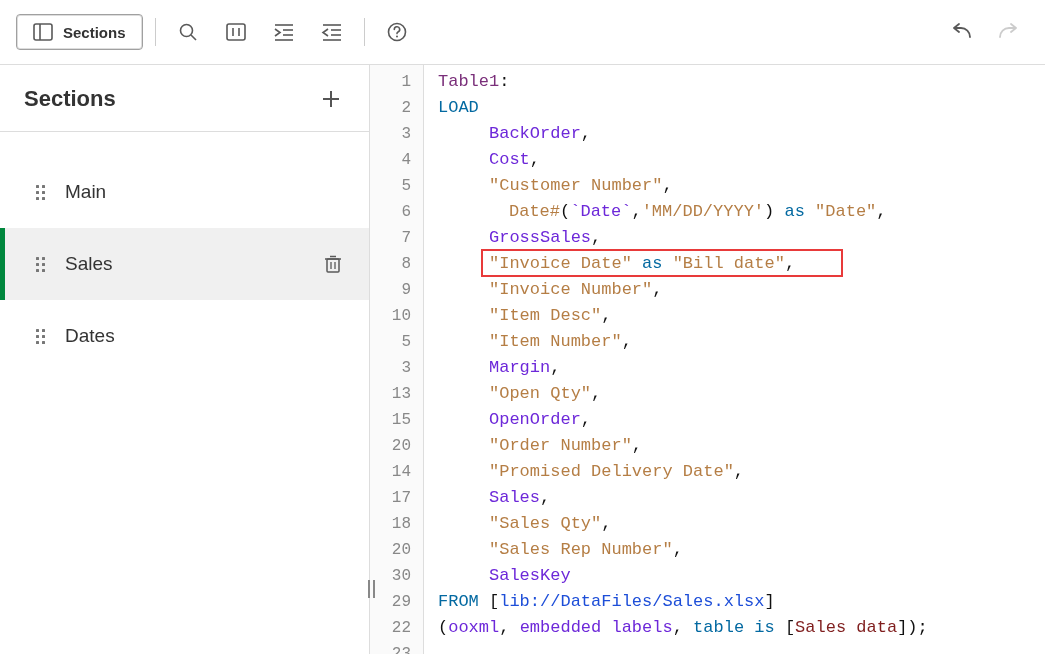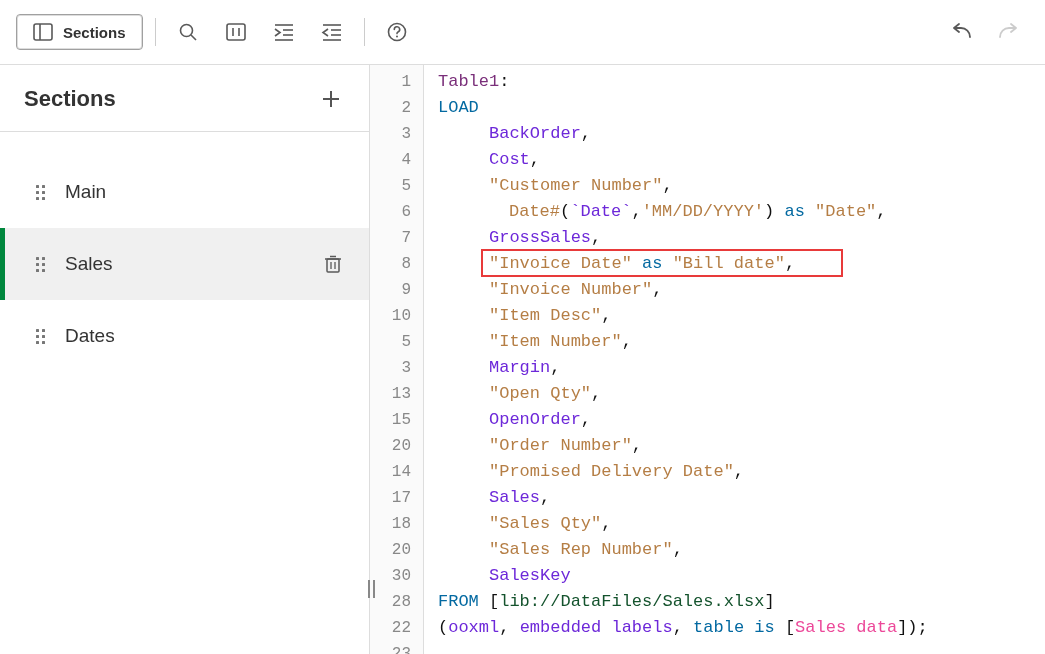--- a/index.html
+++ b/index.html
@@ -170,22 +170,22 @@
       white-space: pre;
     }
     .code div { height: 26px; }
     .tablename { color: #7a2f7a; }
     .kw { color: #0369a1; }
     .field { color: #6d28d9; }
     .str { color: #b57e45; }
     .func { color: #b57e45; margin-left: 20px; }
     .paren { color: #111; }
     .comma { color: #111; }
-    .lib { color: #14532d; }
-    .tablearg { color: #ec4899; }
+    .lib { color: #1d4ed8; }
+    .tablearg { color: #7f1d1d; }
     .highlight-box {
       position: absolute;
       border: 2px solid #e83a3a;
       pointer-events: none;
     }
     svg.iconsvg { display: block; }
   </style>
 </head>
 <body>
 
@@ -340,20 +340,20 @@
         <div>5</div>
         <div>3</div>
         <div>13</div>
         <div>15</div>
         <div>20</div>
         <div>14</div>
         <div>17</div>
         <div>18</div>
         <div>20</div>
         <div>30</div>
-        <div>28</div>
+        <div>29</div>
         <div>22</div>
         <div>23</div>
       </div>
     <div class="code" id="code"><div><span class="tablename">Table1</span><span class="comma">:</span></div><div><span class="kw">LOAD</span></div><div>     <span class="field">BackOrder</span><span class="comma">,</span></div><div>     <span class="field">Cost</span><span class="comma">,</span></div><div>     <span class="str">"Customer Number"</span><span class="comma">,</span></div><div>     <span class="func">Date#</span><span class="paren">(</span><span class="field">`Date`</span><span class="comma">,</span><span class="str">'MM/DD/YYYY'</span><span class="paren">)</span> <span class="kw">as</span> <span class="str">"Date"</span><span class="comma">,</span></div><div>     <span class="field">GrossSales</span><span class="comma">,</span></div><div>     <span class="str">"Invoice Date"</span> <span class="kw">as</span> <span class="str">"Bill date"</span><span class="comma">,</span></div><div>     <span class="str">"Invoice Number"</span><span class="comma">,</span></div><div>     <span class="str">"Item Desc"</span><span class="comma">,</span></div><div>     <span class="str">"Item Number"</span><span class="comma">,</span></div><div>     <span class="field">Margin</span><span class="comma">,</span></div><div>     <span class="str">"Open Qty"</span><span class="comma">,</span></div><div>     <span class="field">OpenOrder</span><span class="comma">,</span></div><div>     <span class="str">"Order Number"</span><span class="comma">,</span></div><div>     <span class="str">"Promised Delivery Date"</span><span class="comma">,</span></div><div>     <span class="field">Sales</span><span class="comma">,</span></div><div>     <span class="str">"Sales Qty"</span><span class="comma">,</span></div><div>     <span class="str">"Sales Rep Number"</span><span class="comma">,</span></div><div>     <span class="field">SalesKey</span></div><div><span class="kw">FROM</span> <span class="paren">[</span><span class="lib">lib://DataFiles/Sales.xlsx</span><span class="paren">]</span></div><div><span class="paren">(</span><span class="field">ooxml</span><span class="comma">, </span><span class="field">embedded</span> <span class="field">labels</span><span class="comma">, </span><span class="kw">table</span> <span class="kw">is</span> <span class="paren">[</span><span class="tablearg">Sales data</span><span class="paren">]</span><span class="paren">)</span><span class="comma">;</span></div><div></div></div>
     <div class="highlight-box" id="highlight-box" style="left: 111px; top: 184px; width: 362px; height: 28px;"></div>
   </div>
 </div>
 
 </body></html>

